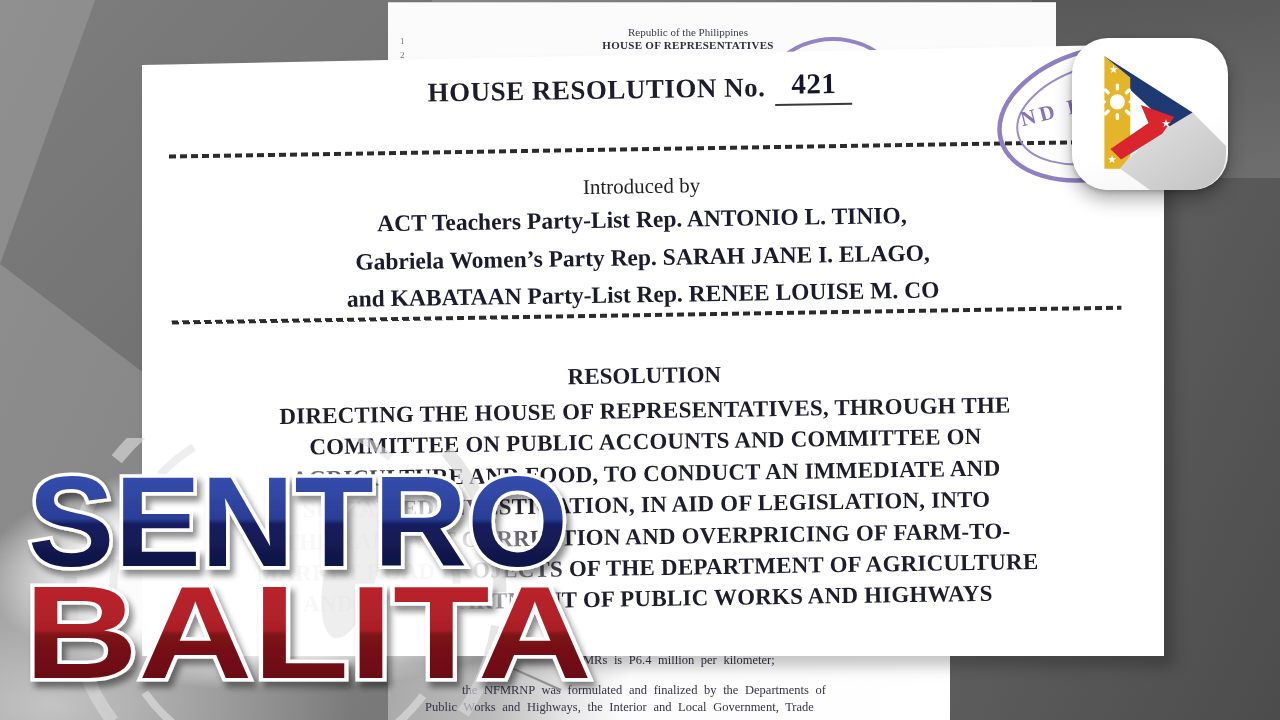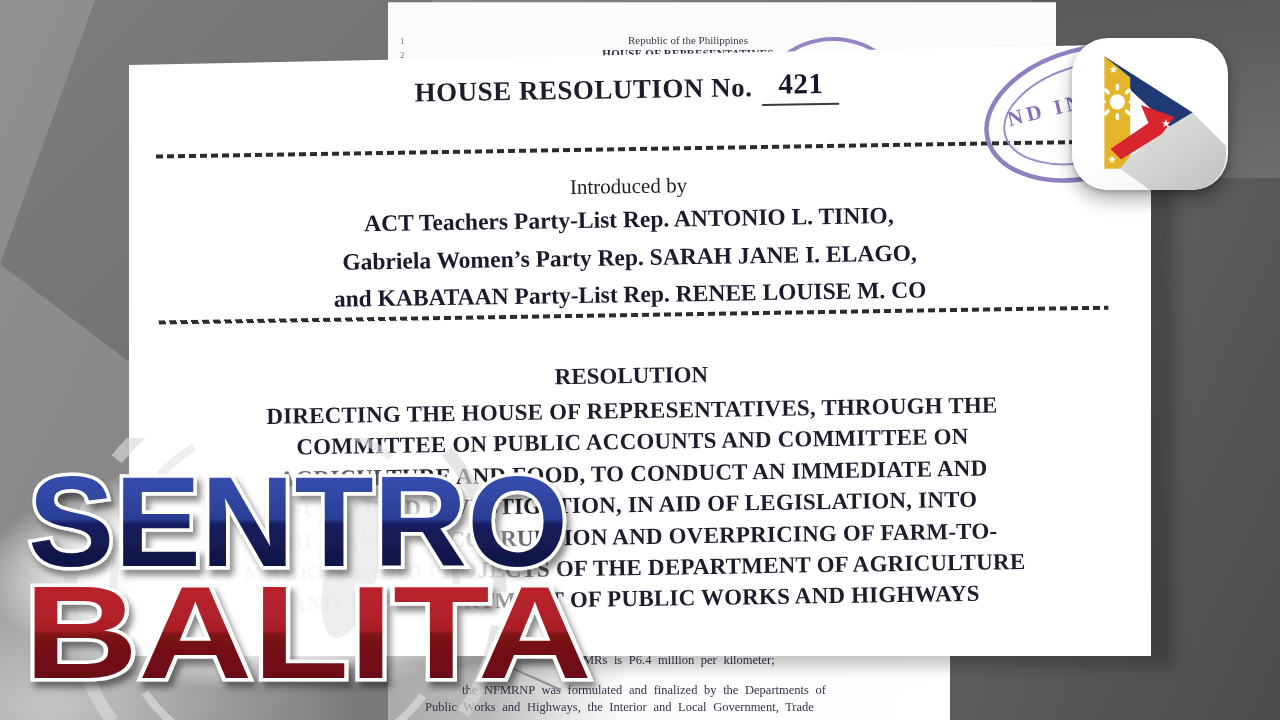--- a/index.html
+++ b/index.html
@@ -14,33 +14,33 @@
   
   .bg-dark-left{left:0;top:0;width:432px;height:372px;
     background:linear-gradient(135deg,#7e7e7e,#6c6c6c);
     clip-path:polygon(22% 0,100% 0,100% 100%,33% 100%,0 71%);}
   .bg-dark-right{left:1032px;top:0;width:248px;height:178px;
     background:linear-gradient(175deg,#585858,#6e6e6e);}
   
   .backpage-top{left:388px;top:2px;width:668px;height:66px;background:#fbfbfb;
     overflow:hidden;border-top:1px solid #d8d8d8;}
   .lnum{color:#777;font-size:9px;line-height:9px;}
-  .bp-header{left:128px;top:31px;width:344px;text-align:center;color:#39394e;}
+  .bp-header{left:128px;top:23px;width:344px;text-align:center;color:#39394e;}
   .bp-h1{font-size:11px;line-height:13px;}
   .bp-h2{font-size:11px;line-height:13px;font-weight:bold;letter-spacing:.3px;color:#2c2c44;}
   
   .backpage-bottom{left:388px;top:650px;width:562px;height:70px;overflow:hidden;
     background:linear-gradient(100deg,#a8a8a8 0%,#bcbcbc 20%,#e6e6e6 33%,#fcfcfc 43%,#ffffff 100%);}
   .bp-body{color:#333347;font-size:12.5px;white-space:nowrap;word-spacing:3.5px;}
   .crease{left:112px;top:26px;width:64px;height:1.5px;background:#909090;transform:rotate(24deg);}
   
   .page-shadow-wrap{left:150px;top:55px;width:1024px;height:612px;filter:blur(7px);}
   .page-shadow{width:100%;height:100%;background:rgba(0,0,0,.22);
     clip-path:polygon(0 21px,100% 0,100% 100%,0 100%);}
-  .frontpage{left:129px;top:44px;width:1022px;height:612px;background:#ffffff;
+  .frontpage{left:142px;top:44px;width:1022px;height:612px;background:#ffffff;
     clip-path:polygon(0 21px,100% 0,100% 100%,0 100%);overflow:hidden;}
   .fp-content{position:absolute;left:0;top:0;width:100%;height:100%;
     transform:rotate(-.9deg);transform-origin:50% 50%;color:#1d1d2b;}
   .tline{position:absolute;left:0;right:18px;text-align:center;}
   .t-title{top:28px;font-size:27px;font-weight:bold;letter-spacing:.5px;}
   .res-no{display:inline-block;font-size:29px;border-bottom:2.5px solid #3a3a3a;
     padding:0 16px 3px;margin-left:10px;transform:translateY(-2px);color:#14142a;}
   .dash{position:absolute;left:30px;right:42px;height:4px;
     background:repeating-linear-gradient(90deg,#2b2b2b 0 7px,transparent 7px 11px);}
   .t-dash1{top:103px;} .t-dash2{top:269px;}

